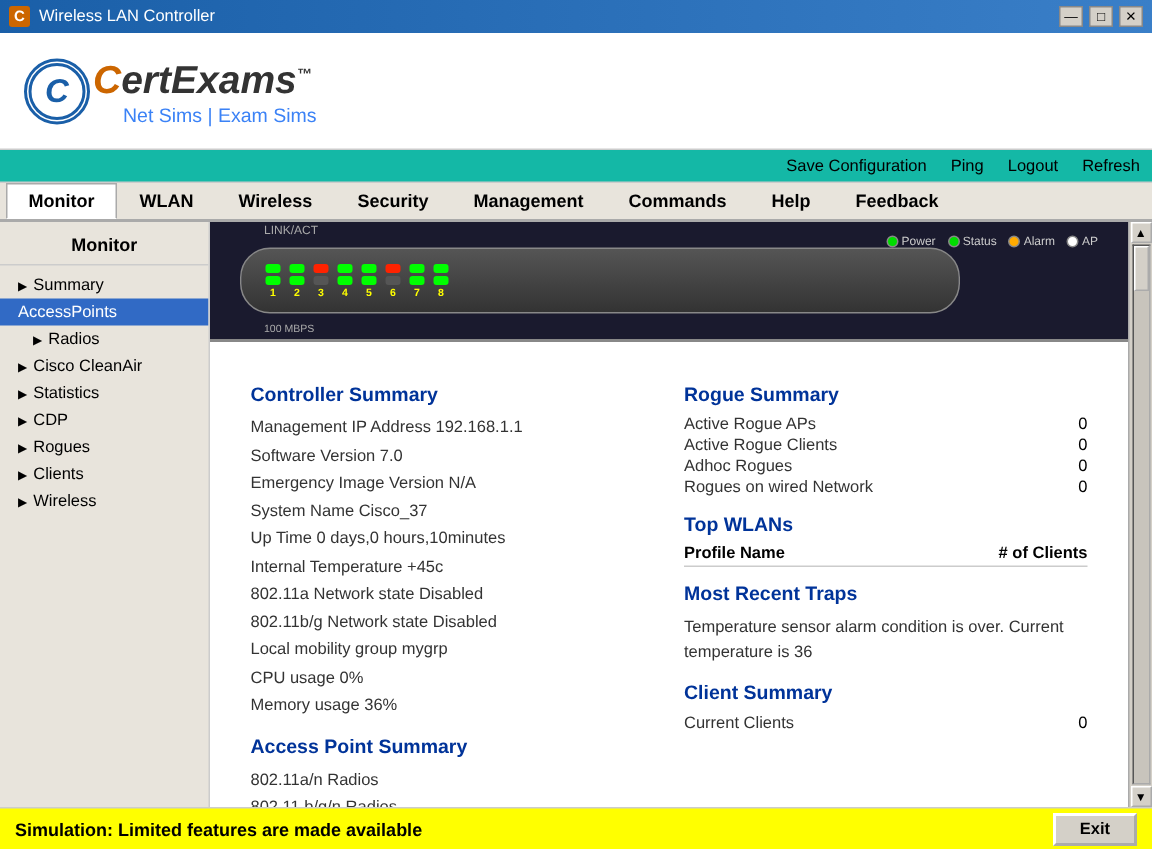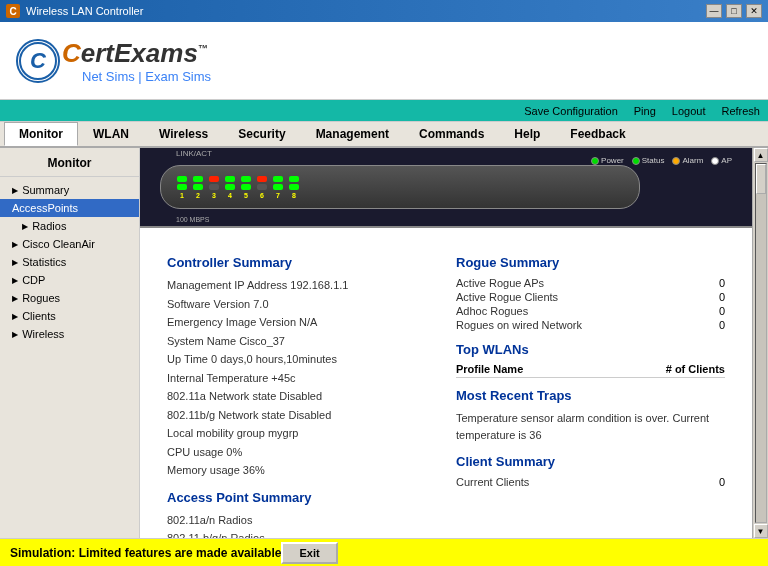--- a/index.html
+++ b/index.html
@@ -216,20 +216,21 @@
       padding-bottom: 2px;
       margin-bottom: 2px;
     }
     
     
     #status-bar {
       background: #ffff00;
       height: 28px;
       display: flex;
       align-items: center;
+      justify-content: space-between;
       padding: 0 10px;
       border-top: 1px solid #ccc;
     }
     #status-text { font-size: 12px; font-weight: bold; color: #000; }
     #exit-btn {
       background: #d4d0c8;
       border: 2px outset #fff;
       padding: 3px 16px;
       cursor: pointer;
       font-size: 11px;

